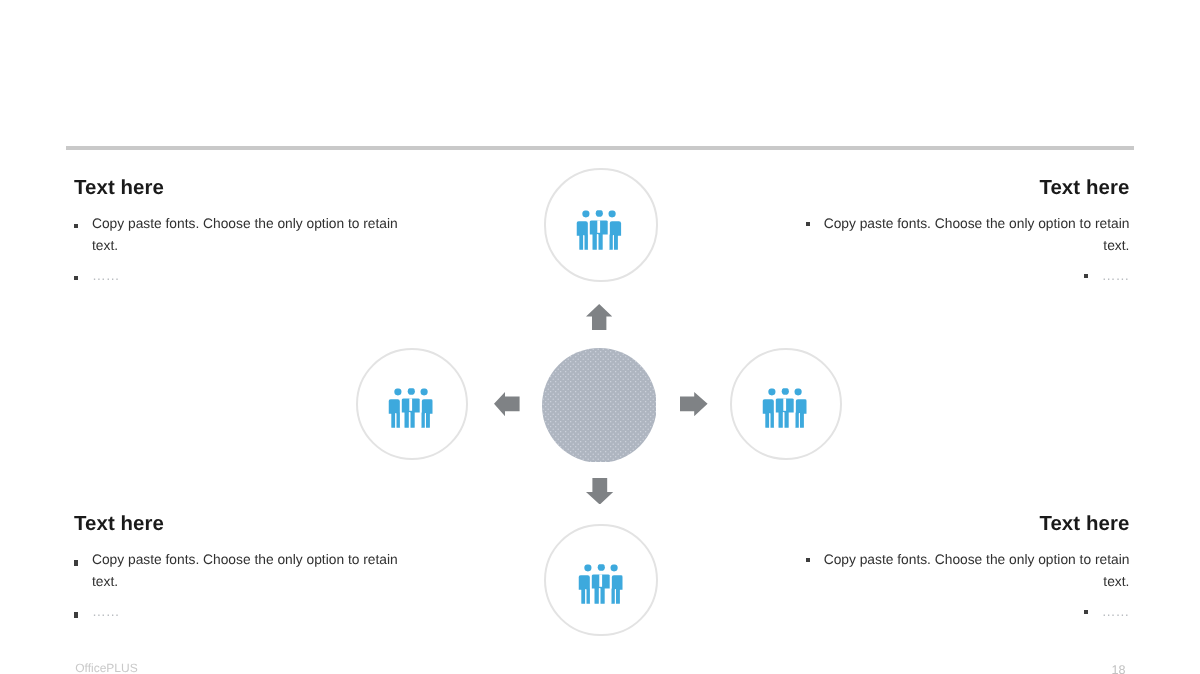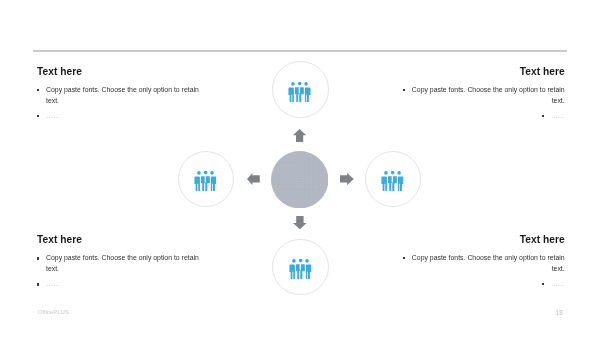--- a/index.html
+++ b/index.html
@@ -1,18 +1,18 @@
 <!DOCTYPE html>
 <html><head>
 <meta charset="utf-8">
 <style>
   html,body{margin:0;padding:0;}
   body{width:600px;height:337px;background:#ffffff;overflow:hidden;
        font-family:"Liberation Sans",sans-serif;-webkit-font-smoothing:antialiased;}
-  .slide{position:relative;width:600px;height:283px;background:#fff;}
+  .slide{position:relative;width:600px;height:283px;background:#fff;margin-top:23px;}
 
   .rule{position:absolute;left:32.9px;top:50px;width:534.1px;height:1.7px;background:#c9c9c9;}
 
   .blk{position:absolute;width:166px;}
   .blk .hd{font-size:10.2px;font-weight:bold;color:#1a1a1a;letter-spacing:.05px;line-height:11px;}
   .blk ul{list-style:none;margin:7.3px 0 0 0;padding:0;}
   .blk li{position:relative;font-size:6.9px;color:#303030;line-height:11.1px;}
   .blk li + li{margin-top:3.9px;}
 
   .tl{left:37px;top:65.7px;}

